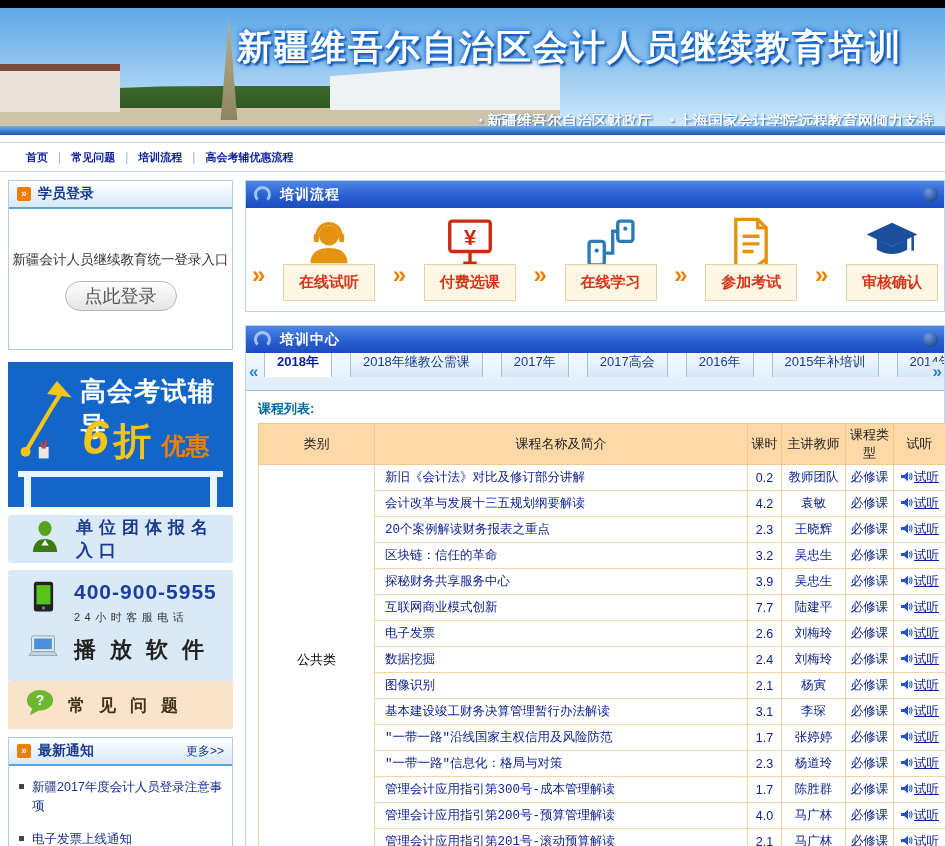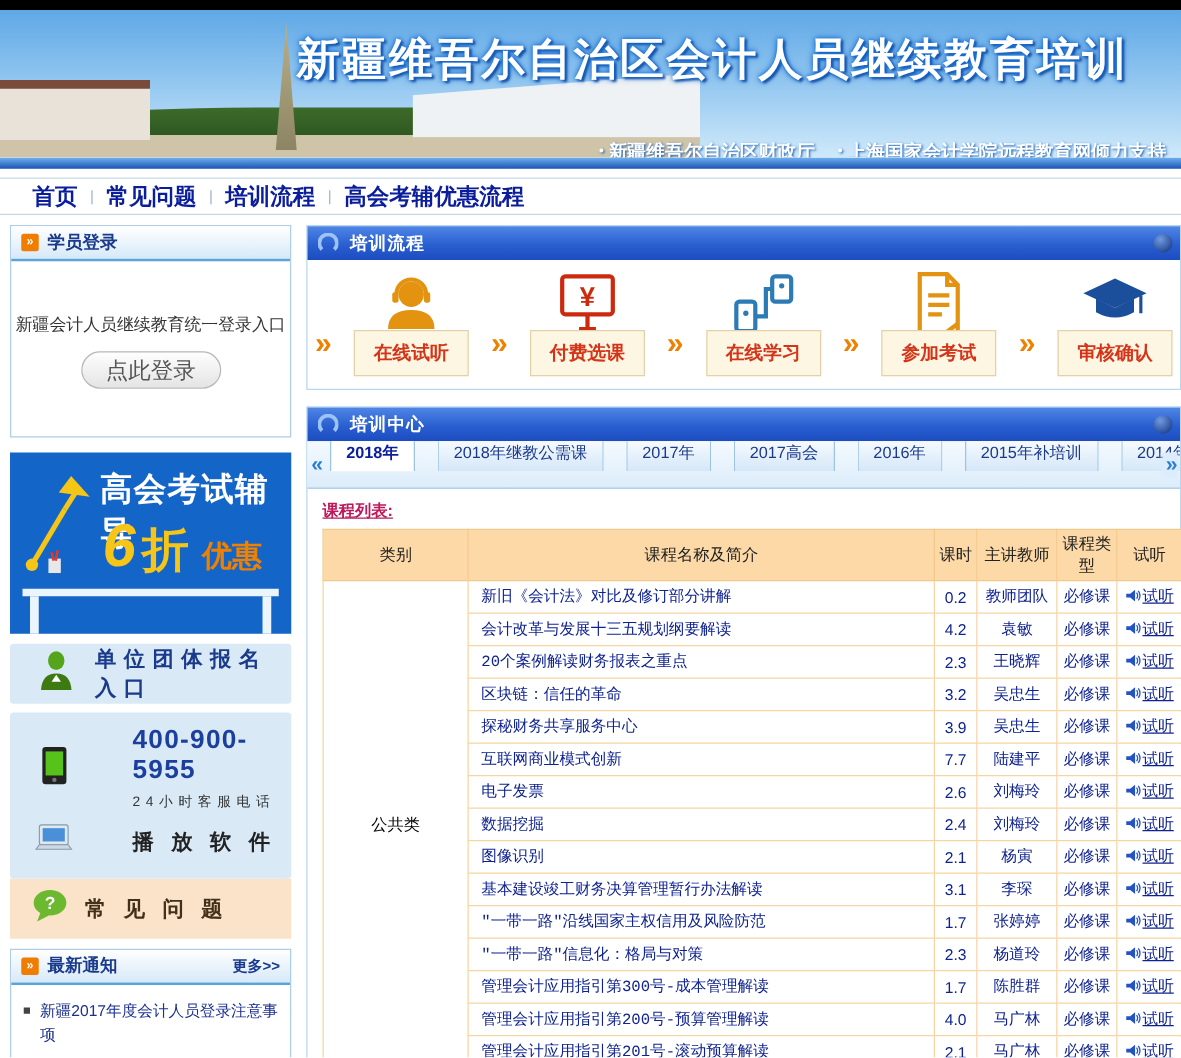--- a/index.html
+++ b/index.html
@@ -22,21 +22,21 @@
     font-size:35px; font-weight:bold; color:#fff; letter-spacing:2px; white-space:nowrap;
     text-shadow:0 0 3px #1a6fd4,0 0 6px #1a6fd4,2px 2px 2px #0c3f8e; }
   .banner-sub { position:absolute; right:12px; top:104px; font-size:15px; font-weight:bold; color:#fff;
     text-shadow:1px 1px 2px #1a5fb0; white-space:nowrap; }
   .banner-sub .dot { color:#fff; margin:0 4px 0 14px; font-size:11px; vertical-align:2px; }
   .banner-strip { height:9px; background:linear-gradient(180deg,#6fb0ec,#1a55b8); }
 
   
   .navbar { margin:7px 0 0 0; height:30px; border:1px solid #c8d8e8; border-left:none; border-right:none;
     display:flex; align-items:center; padding-left:16px; background:#fff; }
-  .navbar a { color:#0a1e9c; font-size:18px; font-weight:bold; text-decoration:none; margin:13px 10px; cursor:pointer; }
+  .navbar a { color:#0a1e9c; font-size:11px; font-weight:bold; text-decoration:none; margin:13px 10px; cursor:pointer; }
   .navbar .sep { color:#9ab4d0; font-size:12px; }
 
   
   .content { display:flex; padding:8px 0 0 8px; }
   .sidebar { width:225px; flex:0 0 225px; }
   .main { flex:1; margin-left:12px; min-width:0; }
 
   
   .box { border:1px solid #aecde8; background:#fff; }
   .box header { height:28px; display:flex; align-items:center; padding:0 8px;
@@ -61,31 +61,31 @@
   .desk { position:absolute; left:10px; right:10px; bottom:0; height:36px; border-top:6px solid #eaf5fd; }
   .desk:before,.desk:after { content:""; position:absolute; top:0; width:7px; height:36px; background:#eaf5fd; }
   .desk:before{ left:6px; } .desk:after{ right:6px; }
 
   .blue-card { background:#d9e9f6; border-radius:3px; }
   .group-entry { display:flex; align-items:center; height:48px; margin-top:8px; padding-left:22px;
     text-decoration:none; cursor:pointer; }
   .group-entry .glabel { color:#1a3a8c; font-size:17px; font-weight:bold; letter-spacing:6px; margin-left:16px; }
 
   .service-card { margin-top:7px; padding:10px 0 6px 18px; }
-  .svc-row { display:flex; align-items:center; margin-bottom:10px; text-decoration:none;gap:32px; }
+  .svc-row { display:flex; margin-bottom:10px; text-decoration:none; }
   .phone-num { font-size:21px; font-weight:bold; color:#1b3f9c; letter-spacing:1px; }
   .phone-cap { font-size:11px; color:#333; letter-spacing:4.5px; margin-top:6px; }
   .svc-icon { width:34px; text-align:center; margin-right:14px; flex:0 0 34px; }
-  .player-label { font-size:17px; color:#222; letter-spacing:14px; font-weight:bold; cursor:pointer; }
+  .player-label { font-size:22px; color:#222; letter-spacing:14px; font-weight:bold; cursor:pointer; }
   .faq-card { display:flex; align-items:center; height:48px; background:#fae3c8; padding-left:18px; cursor:pointer; text-decoration:none; }
   .faq-label { font-size:17px; color:#42301a; letter-spacing:14px; font-weight:bold; margin-left:14px; }
 
   .notice-box { margin-top:8px; min-height:130px; }
   .notice-box header { justify-content:space-between; }
-  .more-link { font-size:12px; color:#1a3a8c; font-weight:bold; text-decoration:none; cursor:pointer; }
+  .more-link { font-size:12px; color:#1a3a8c; font-weight:normal; text-decoration:none; cursor:pointer; }
   .notice-box ul { list-style:none; padding:12px 8px 6px 10px; }
   .notice-box li { display:flex; margin-bottom:13px; cursor:pointer; }
   .nbullet { width:5px; height:5px; background:#444; margin:6px 8px 0 0; flex:0 0 5px; }
   .ntext { font-size:12.5px; color:#1a2f8f; line-height:1.55; }
 
   
   .panel { border:1px solid #b9d6ef; background:#fff; }
   .blue-bar { position:relative; height:27px; display:flex; align-items:center;
     background:linear-gradient(180deg,#4f86e6 0%,#2a5fd0 55%,#1b4cc0 100%);
     color:#fff; font-size:14px; font-weight:bold; letter-spacing:1px; padding-left:34px; }
@@ -105,21 +105,21 @@
   .tabs { position:relative; height:38px; background:linear-gradient(180deg,#f4faff,#dcecfa);
     border-bottom:1px solid #9bc4e4; display:flex; align-items:flex-end; padding:0 18px 0 2px; overflow:hidden; }
   .tab-arrow { position:absolute; bottom:8px; color:#2a7fd4; font-size:17px; font-weight:bold; cursor:pointer; }
   .tab-arrow.left { left:3px; } .tab-arrow.right { right:2px; background:linear-gradient(90deg,rgba(220,236,250,0),#dcecfa 30%); padding-left:6px; }
   .tab { flex:0 0 auto; margin:0 2px 13px 3px; padding:5px 12px 6px; font-size:13px; color:#1a3a8c; white-space:nowrap;
     background:linear-gradient(180deg,#fdfeff,#d4e7f8); border:1px solid #9bc4e4; border-bottom:none;
     border-radius:5px 5px 0 0; cursor:pointer; margin-left:16px; }
   .tab:first-of-type { margin-left:22px; }
   .tab.active { background:#fff; font-weight:bold; color:#0a1e9c; padding-top:7px; position:relative; z-index:2; }
 
-  .list-label { color:#be185d; font-size:13px; font-weight:bold; padding:9px 18px 5px 12px;text-decoration:underline; }
+  .list-label { color:#0369a1; font-size:13px; font-weight:bold; padding:9px 18px 5px 12px; }
   .course-table { width:calc(100% - 10px); margin-left:12px; border-collapse:collapse; table-layout:fixed; }
   .course-table th { background:#fcd9a6; border:1px solid #f2c98c; font-size:13px; color:#222;
     font-weight:normal; height:40px; padding:2px 3px; }
   .course-table td { border:1px solid #f5d6a2; font-size:12.5px; color:#0f2390; height:26px;
     padding:2px 4px; text-align:center; background:#fff; overflow:hidden; white-space:nowrap; }
   .course-table td.cname { text-align:left; padding-left:10px;font-family:Liberation Mono, monospace; }
   .course-table td.cat { color:#000; font-size:13px; }
   .listen-link { color:#0f2390; text-decoration:underline; cursor:pointer; }
   .listen-cell svg { vertical-align:-1px; margin-right:1px; }
   col.c-cat{width:116px;} col.c-hrs{width:34px;} col.c-tea{width:64px;} col.c-typ{width:48px;} col.c-lsn{width:52px;}

